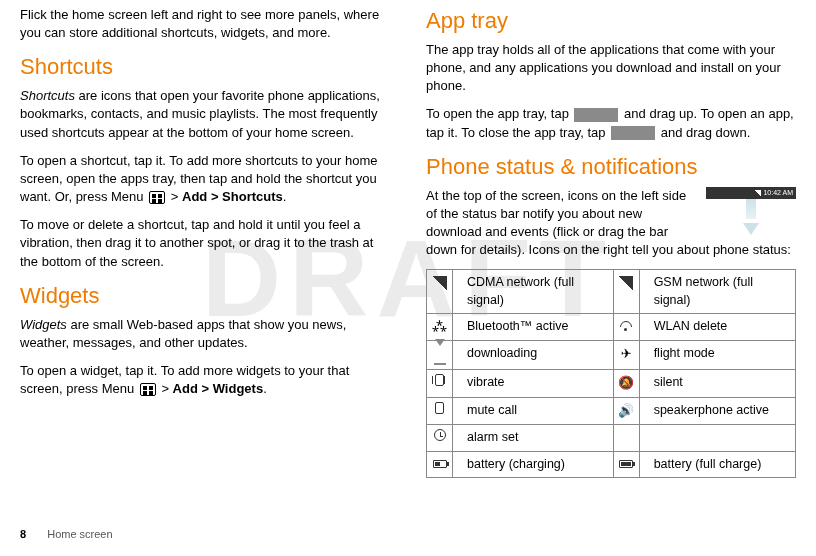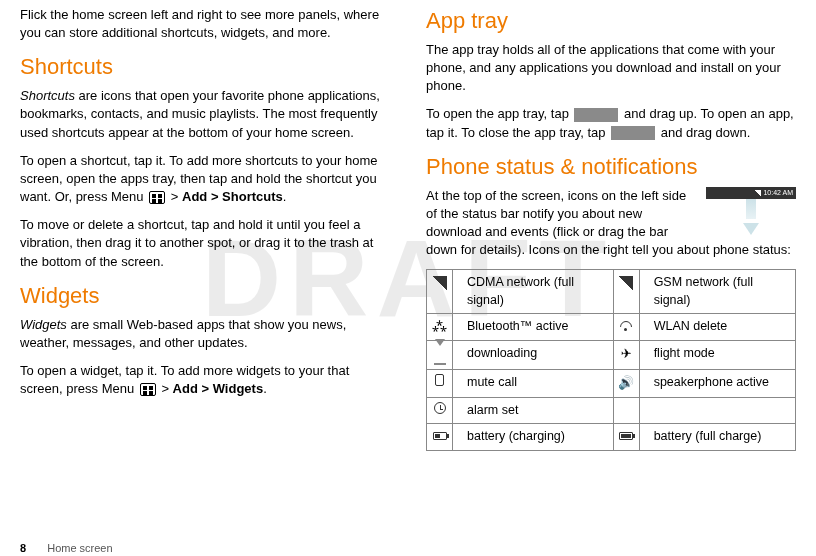--- a/index.html
+++ b/index.html
@@ -143,21 +143,21 @@
     .ico-alarm::before{width:1px;height:4px;left:5px;top:2px;}
     .ico-alarm::after{width:3px;height:1px;left:5px;top:6px;}
     .ico-wlan{width:12px;height:12px;display:inline-block;position:relative;}
     .ico-wlan::before{content:"";position:absolute;width:10px;height:10px;border:1.5px solid #333;border-radius:50%;left:0;top:0;clip-path:polygon(0 0,100% 0,100% 50%,0 50%);}
     .ico-wlan::after{content:"";position:absolute;width:3px;height:3px;background:#333;border-radius:50%;left:4px;top:7px;}
     .ico-plane{font-size:13px;}
     .ico-silent{font-size:13px;}
     .ico-spk{font-size:13px;}
     .footer {
       position: absolute;
-      bottom: 0;
+      bottom: 14px;
       left: 20px;
       font-size: 11px;
       color: #555;
     }
     .footer .pg { font-weight: bold; color:#000; margin-right: 18px; }
   </style>
 </head>
 <body>
 
 <div class="watermark">DRAFT</div>
@@ -218,20 +218,26 @@
             <td class="icon-cell"><span class="ico ico-wlan"></span></td>
             <td>WLAN delete</td>
           </tr>
           <tr>
             <td class="icon-cell"><span class="ico-dl-wrap"><span class="ico-dl"></span><span class="ico-dl-bar"></span></span></td>
             <td>downloading</td>
             <td class="icon-cell"><span class="ico-plane">✈</span></td>
             <td>flight mode</td>
           </tr>
           <tr>
+            <td class="icon-cell"><span class="ico-vib"></span></td>
+            <td>vibrate</td>
+            <td class="icon-cell"><span class="ico-silent">🔕</span></td>
+            <td>silent</td>
+          </tr>
+          <tr>
             <td class="icon-cell"><span class="ico-mute"></span></td>
             <td>mute call</td>
             <td class="icon-cell"><span class="ico-spk">🔊</span></td>
             <td>speakerphone active</td>
           </tr>
           <tr>
             <td class="icon-cell"><span class="ico-alarm"></span></td>
             <td>alarm set</td>
             <td class="icon-cell"></td>
             <td></td>

